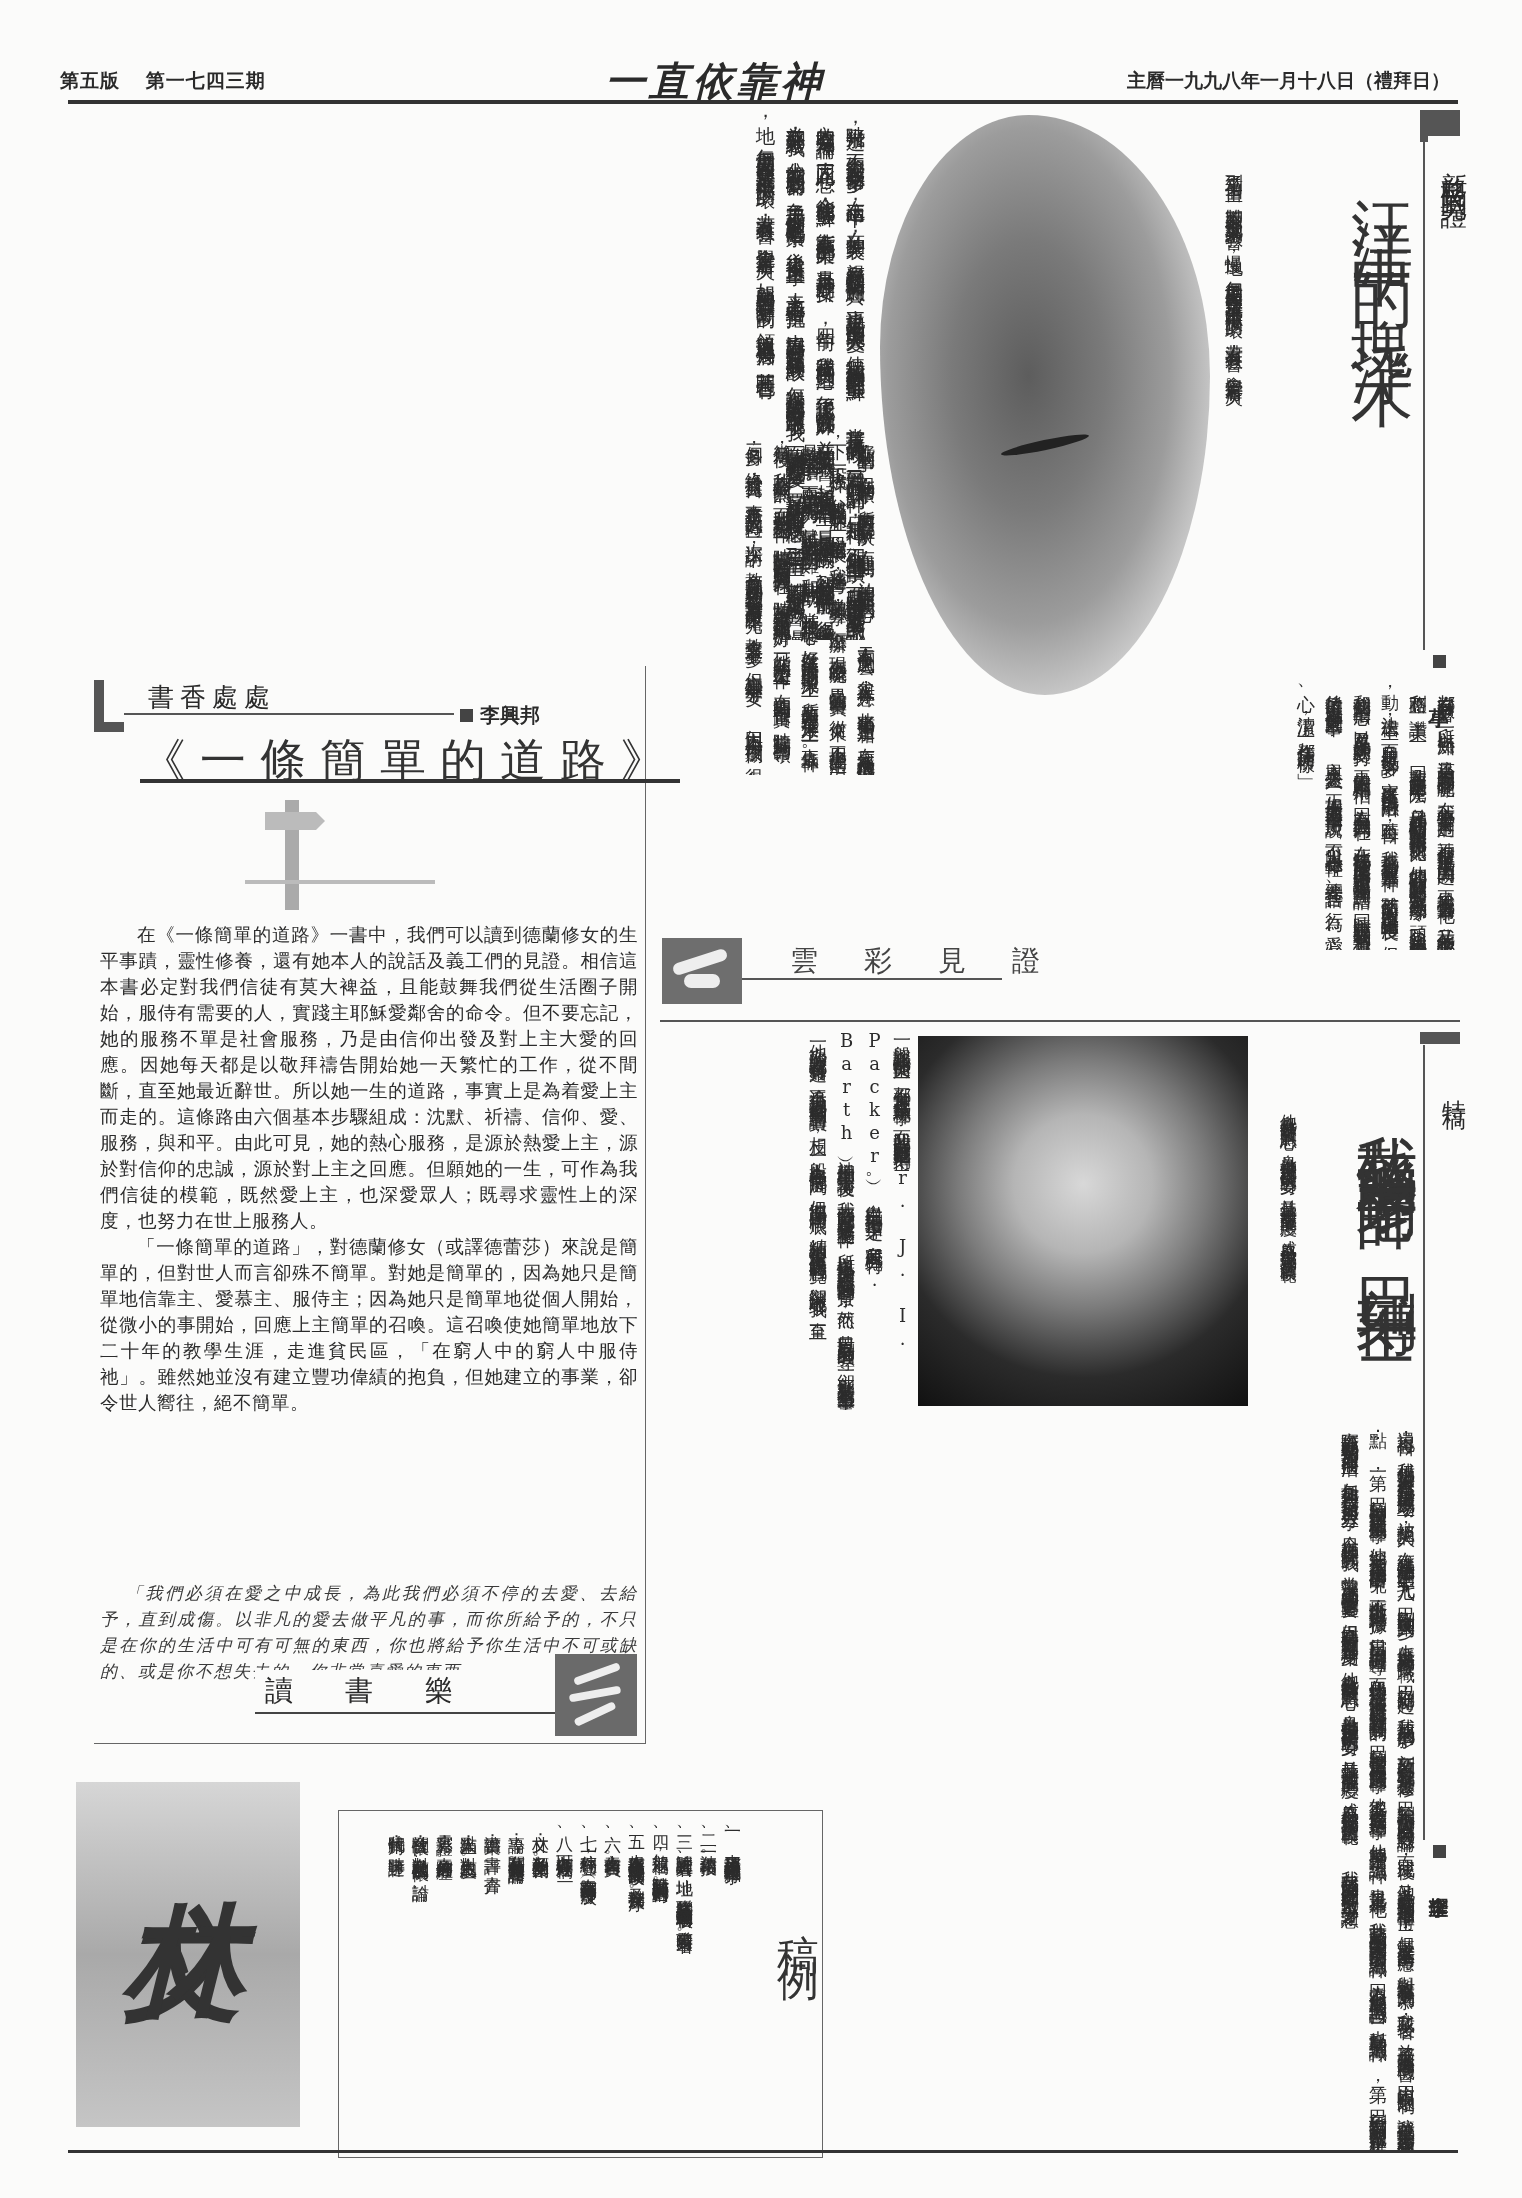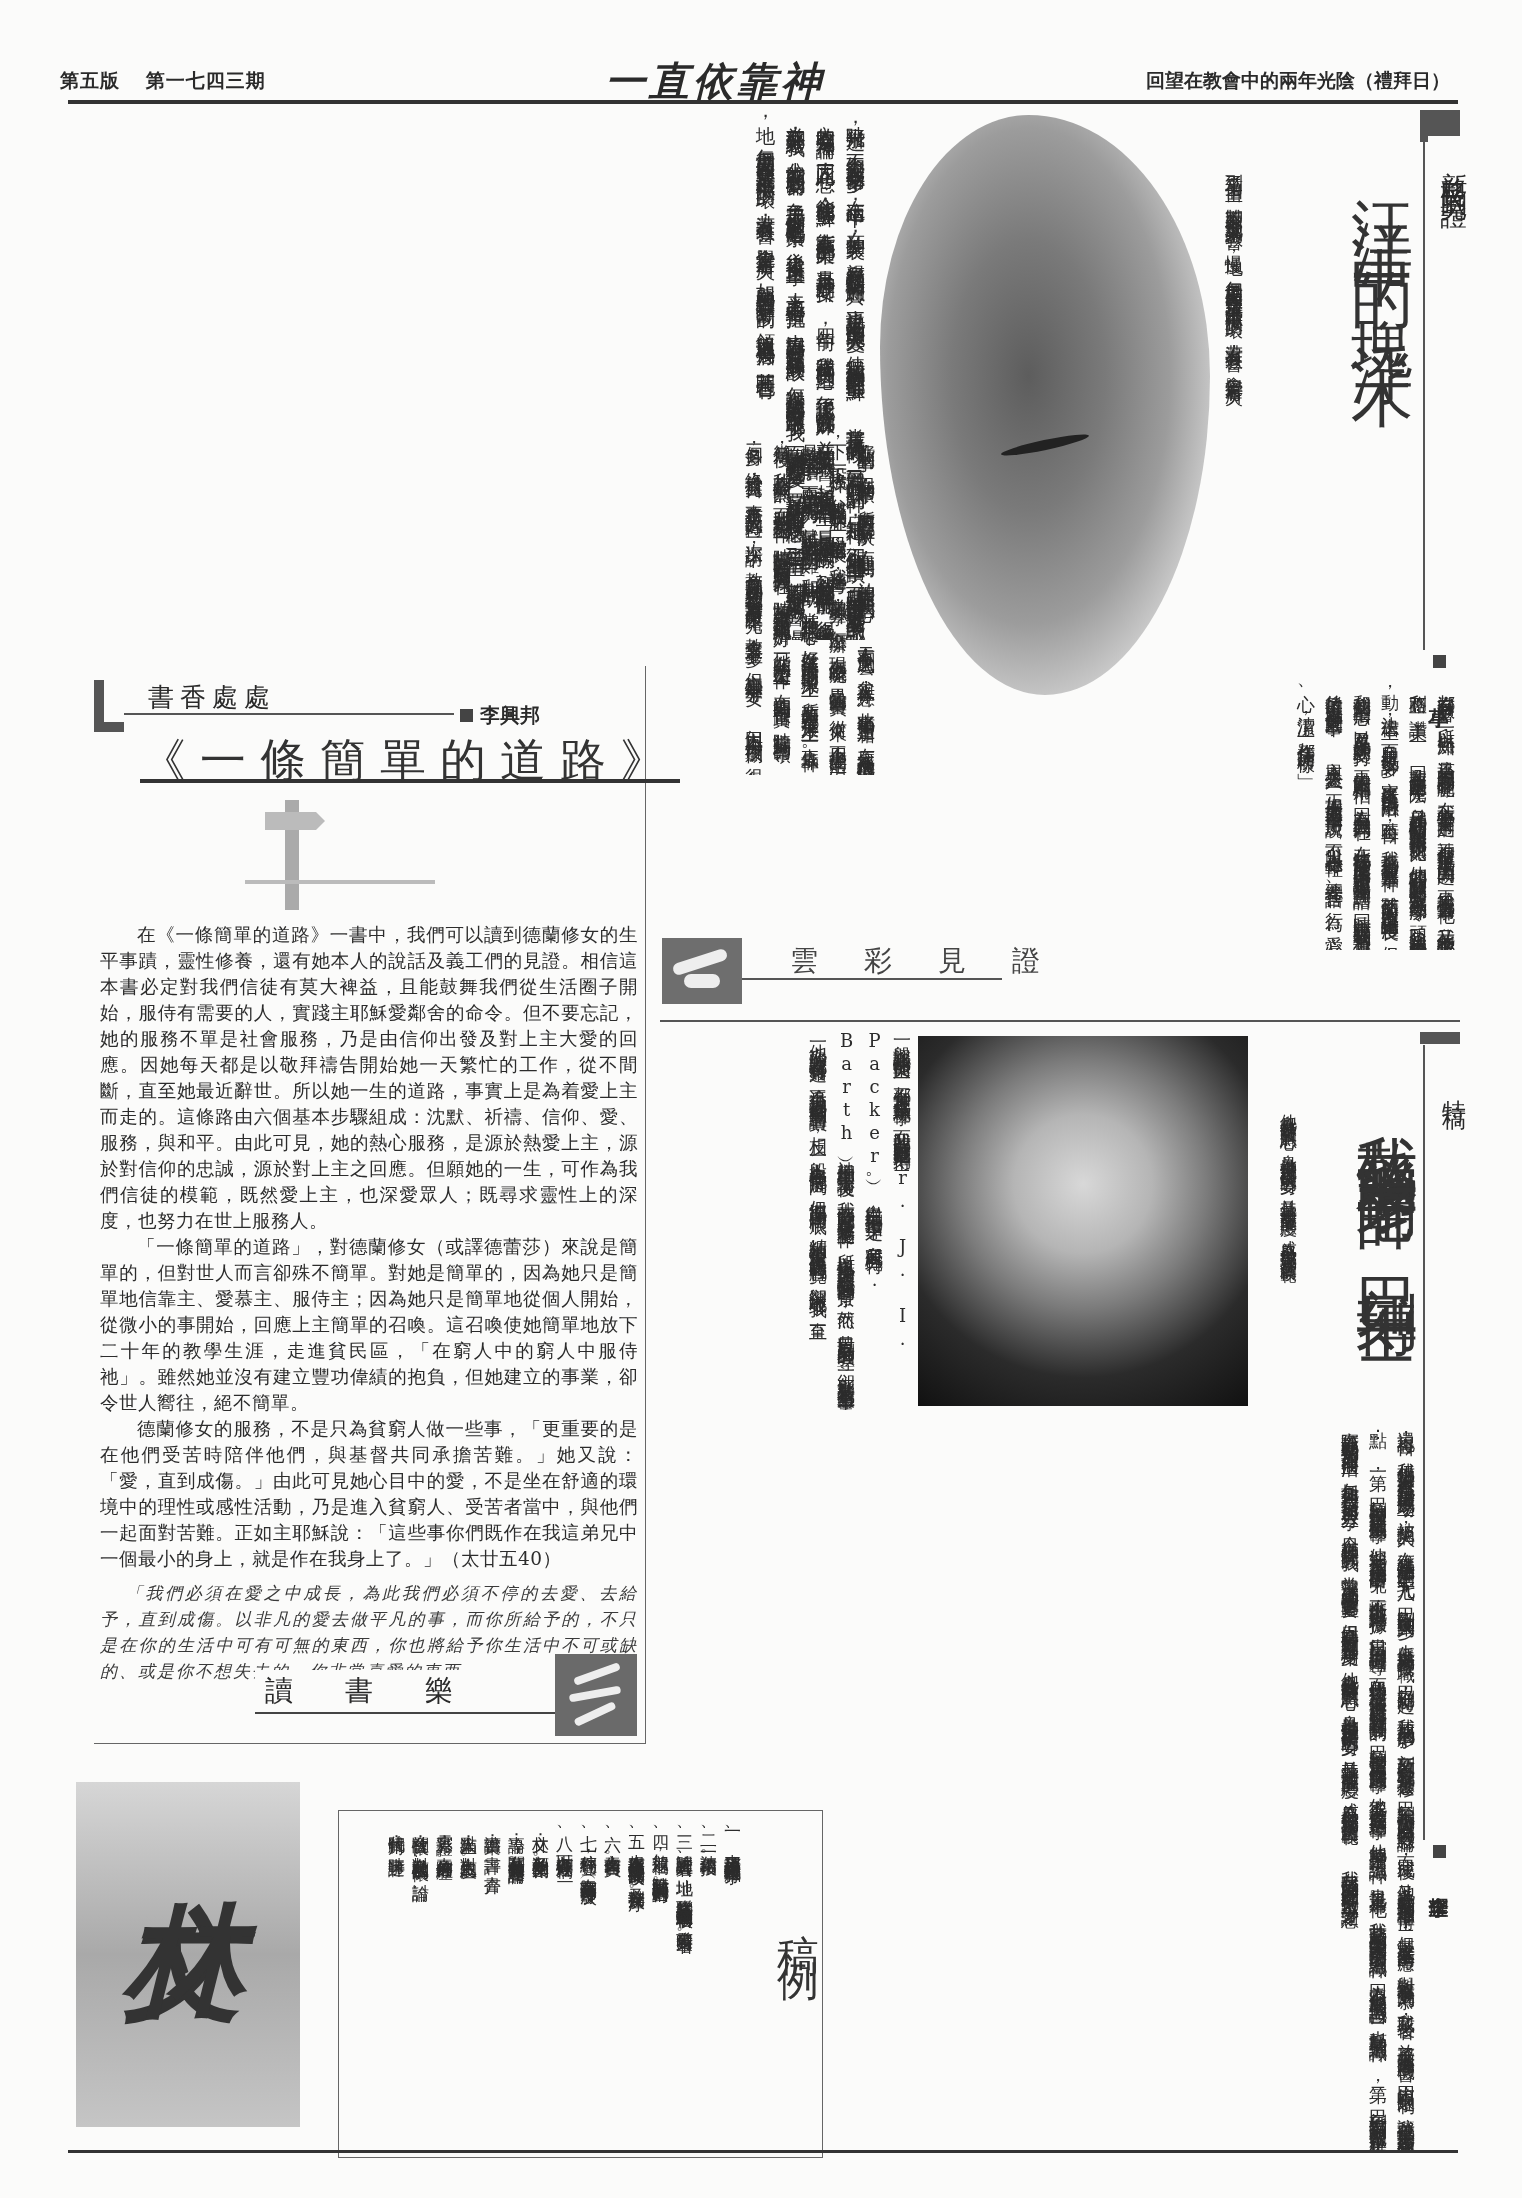--- a/index.html
+++ b/index.html
@@ -46,21 +46,21 @@
 </style>
 </head>
 <body>
 
 <div class="abs masthead">
   <div class="mh-left">
     <span>第五版</span>
     <span>第一七四三期</span>
   </div>
   <div class="mh-title">一直依靠神</div>
-  <div class="mh-right">回望在教會中的兩年光陰（禮拜日）</div>
+  <div class="mh-right">主曆一九九八年一月十八日（禮拜日）</div>
 </div>
 <div class="abs rule-top"></div>
 
 <div class="abs corner-mark" style="left:1420px; top:110px; width:40px; height:26px;"></div>
 <div class="abs corner-mark" style="left:1420px; top:110px; width:8px; height:32px;"></div>
 <div class="abs" style="left:1423px; top:140px; width:2px; height:510px; background:#555;"></div>
 <div class="abs vt section-label" style="left:1436px; top:150px; height:300px;">新移民的見證</div>
 <div class="abs vt headline" style="left:1340px; top:150px; height:600px;">汪洋中的一塊浮木</div>
 <div class="abs vt byline" style="left:1426px; top:655px;">
   <span class="sq"></span>
@@ -88,21 +88,20 @@
 
 <div class="abs" style="left:245px; top:800px; width:200px; height:110px;">
   <div style="position:absolute; left:40px; top:0; width:14px; height:110px; background:#aaa;"></div>
   <div style="position:absolute; left:20px; top:12px; width:60px; height:18px; background:#bbb; clip-path:polygon(0 0,85% 0,100% 50%,85% 100%,0 100%);"></div>
   <div style="position:absolute; left:0; top:80px; width:190px; height:4px; background:#bbb;"></div>
 </div>
 
 <div class="abs review-text" style="left:100px; top:922px; width:538px;">
   <p>在《一條簡單的道路》一書中，我們可以讀到德蘭修女的生平事蹟，靈性修養，還有她本人的說話及義工們的見證。相信這本書必定對我們信徒有莫大裨益，且能鼓舞我們從生活圈子開始，服侍有需要的人，實踐主耶穌愛鄰舍的命令。但不要忘記，她的服務不單是社會服務，乃是由信仰出發及對上主大愛的回應。因她每天都是以敬拜禱告開始她一天繁忙的工作，從不間斷，直至她最近辭世。所以她一生的道路，事實上是為着愛上主而走的。這條路由六個基本步驟組成：沈默、祈禱、信仰、愛、服務，與和平。由此可見，她的熱心服務，是源於熱愛上主，源於對信仰的忠誠，源於對上主之回應。但願她的一生，可作為我們信徒的模範，既然愛上主，也深愛眾人；既尋求靈性上的深度，也努力在世上服務人。</p>
   <p>「一條簡單的道路」，對德蘭修女（或譯德蕾莎）來說是簡單的，但對世人而言卻殊不簡單。對她是簡單的，因為她只是簡單地信靠主、愛慕主、服侍主；因為她只是簡單地從個人開始，從微小的事開始，回應上主簡單的召喚。這召喚使她簡單地放下二十年的教學生涯，走進貧民區，「在窮人中的窮人中服侍祂」。雖然她並沒有建立豐功偉績的抱負，但她建立的事業，卻令世人嚮往，絕不簡單。</p>
-  <p>德蘭修女的服務，不是只為貧窮人做一些事，「更重要的是在他們受苦時陪伴他們，與基督共同承擔苦難。」她又說：「愛，直到成傷。」由此可見她心目中的愛，不是坐在舒適的環境中的理性或感性活動，乃是進入貧窮人、受苦者當中，與他們一起面對苦難。正如主耶穌說：「這些事你們既作在我這弟兄中一個最小的身上，就是作在我身上了。」（太廿五40）</p>
 </div>
 <div class="abs review-text" style="left:100px; top:1580px; width:538px; height:160px; overflow:hidden;">
   <p class="quote" style="text-indent:1.5em;">「我們必須在愛之中成長，為此我們必須不停的去愛、去給予，直到成傷。以非凡的愛去做平凡的事，而你所給予的，不只是在你的生活中可有可無的東西，你也將給予你生活中不可或缺的、或是你不想失去的、你非常喜愛的東西。」</p>
 </div>
 
 <div class="abs" style="left:255px; top:1670px; width:300px; height:60px; background:#fbfbfa;">
   <div class="sans" style="position:absolute; left:10px; top:2px; font-size:28px; letter-spacing:52px;">讀書樂</div>
   <div style="position:absolute; left:0; top:42px; width:300px; height:2px; background:#444;"></div>
 </div>
 <div class="abs" style="left:555px; top:1654px; width:82px; height:82px; background:#6a6a6a;">

